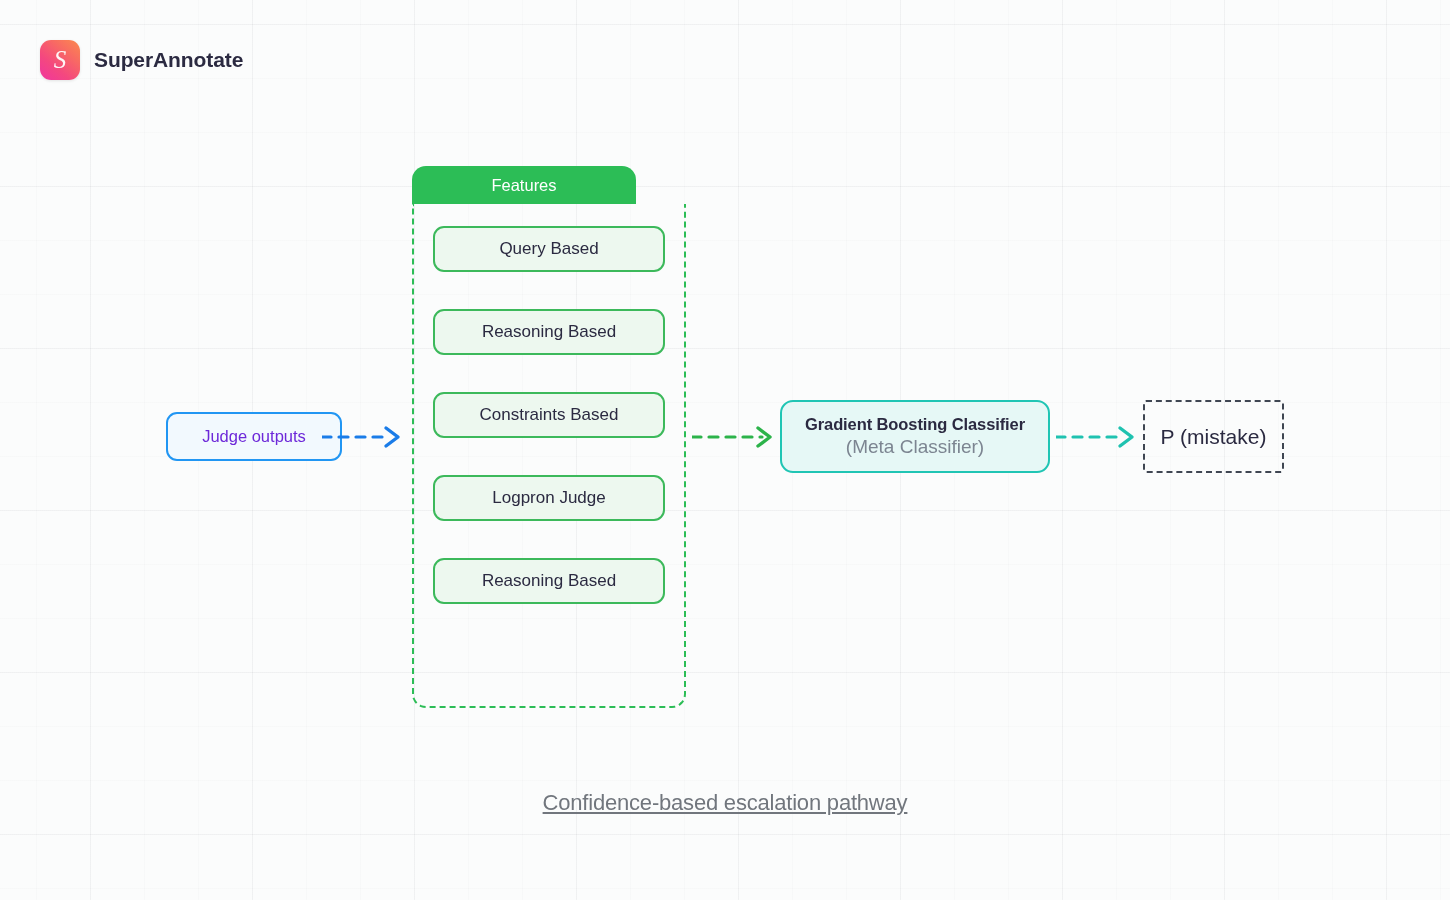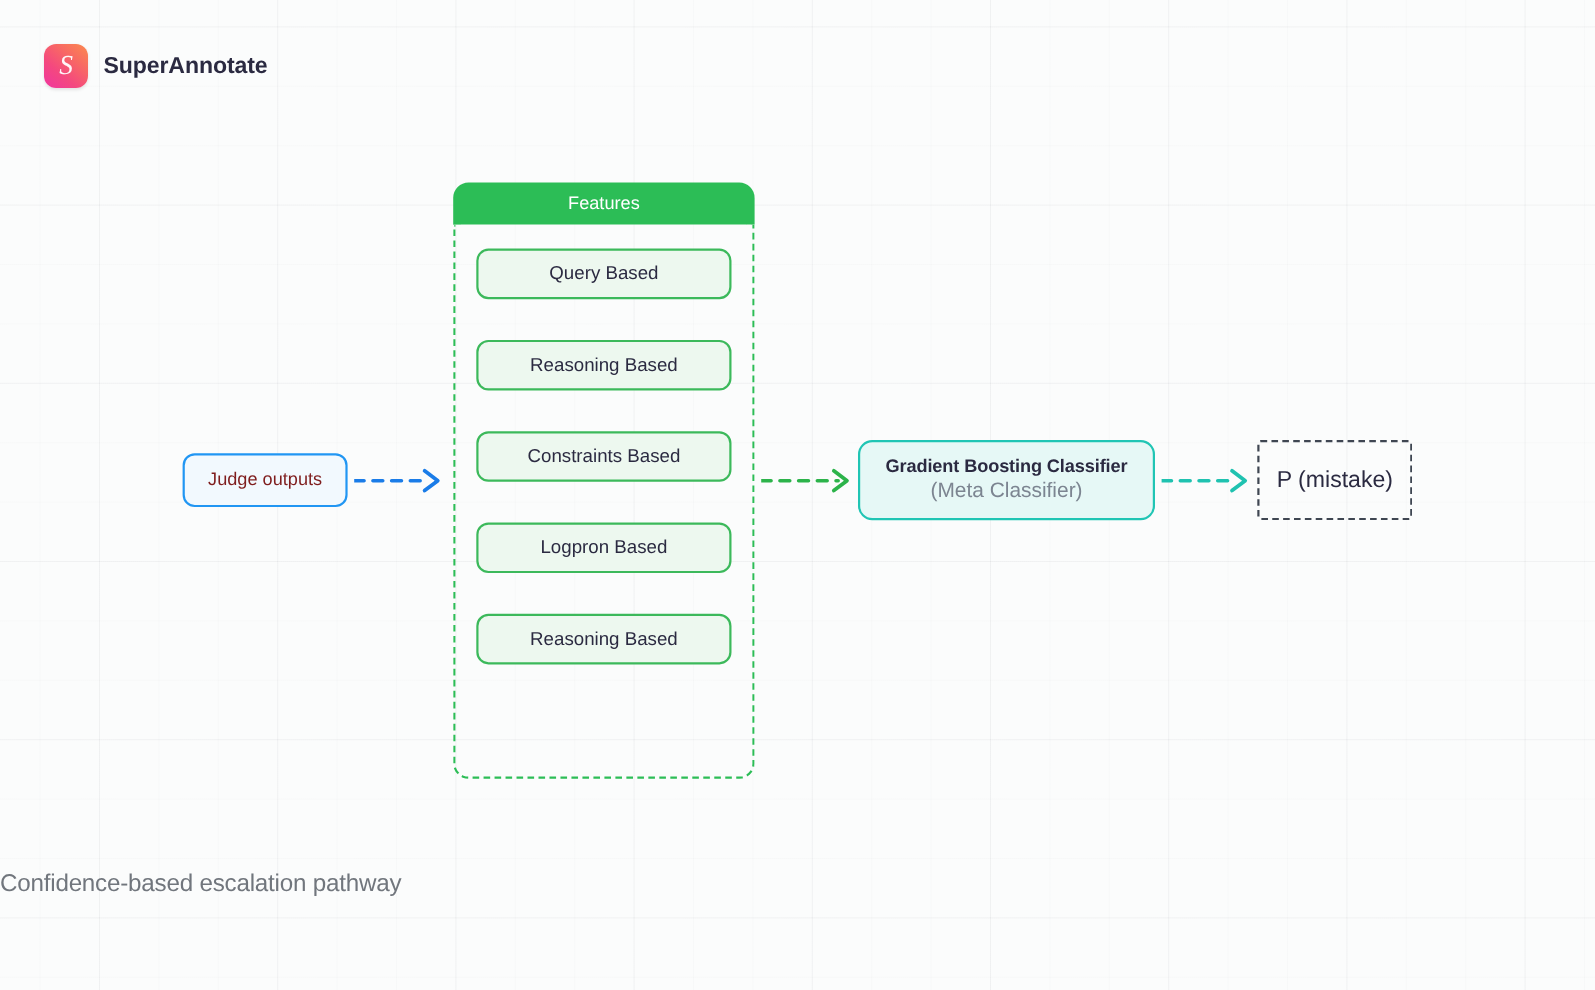--- a/index.html
+++ b/index.html
@@ -76,43 +76,43 @@
     flex-direction: column;
     align-items: center;
     justify-content: center;
     text-align: center;
   }
 
   
   #judge-outputs {
     left: 166px;
     top: 412px;
-    width: 150px;
+    width: 176px;
     height: 49px;
     border: 2px solid #2196f3;
     background: #f2f9fe;
     border-radius: 11px;
-    color: #7f1d1d;
+    color: #6d28d9;
     font-size: 16.5px;
     font-weight: 500;
   }
 
   
   #features-group {
     position: absolute;
     left: 412px;
     top: 166px;
     width: 274px;
     height: 542px;
   }
   #features-header {
     position: absolute;
     left: 0;
     top: 0;
-    width: 274px;
+    width: 224px;
     height: 38px;
     background: #2cbd56;
     border-radius: 14px 14px 0 0;
     display: flex;
     align-items: center;
     justify-content: center;
     color: #ffffff;
     font-size: 16.5px;
     font-weight: 500;
   }
@@ -189,24 +189,26 @@
 
   
   .arrow { position: absolute; }
 
   
   #caption {
     position: absolute;
     left: 0;
     top: 790px;
     width: 1450px;
+    text-align: center;
     color: #71767d;
     font-size: 22px;
     font-weight: 400;
     letter-spacing: -0.2px;
+    text-decoration: underline;
   }
 </style>
 </head>
 <body>
 
 <div id="canvas">
 
   <div id="brand">
     <div id="logo-mark">
       <span>S</span>
@@ -232,21 +234,21 @@
       <div class="feature-box">
         <span>Query Based</span>
       </div>
       <div class="feature-box">
         <span>Reasoning Based</span>
       </div>
       <div class="feature-box">
         <span>Constraints Based</span>
       </div>
       <div class="feature-box">
-        <span>Logpron Based</span>
+        <span>Logpron Judge</span>
       </div>
       <div class="feature-box">
         <span>Reasoning Based</span>
       </div>
     </div>
   </div>
 
   <svg class="arrow" style="left:692px; top:421px;" width="88" height="32" viewBox="0 0 88 32">
     <line x1="0" y1="16" x2="70" y2="16" stroke="#2cb34a" stroke-width="3.2" stroke-dasharray="9 8" stroke-linecap="round"></line>
     <polyline points="66,7 78,16 66,25" fill="none" stroke="#2cb34a" stroke-width="3.4" stroke-linecap="round" stroke-linejoin="round"></polyline>

